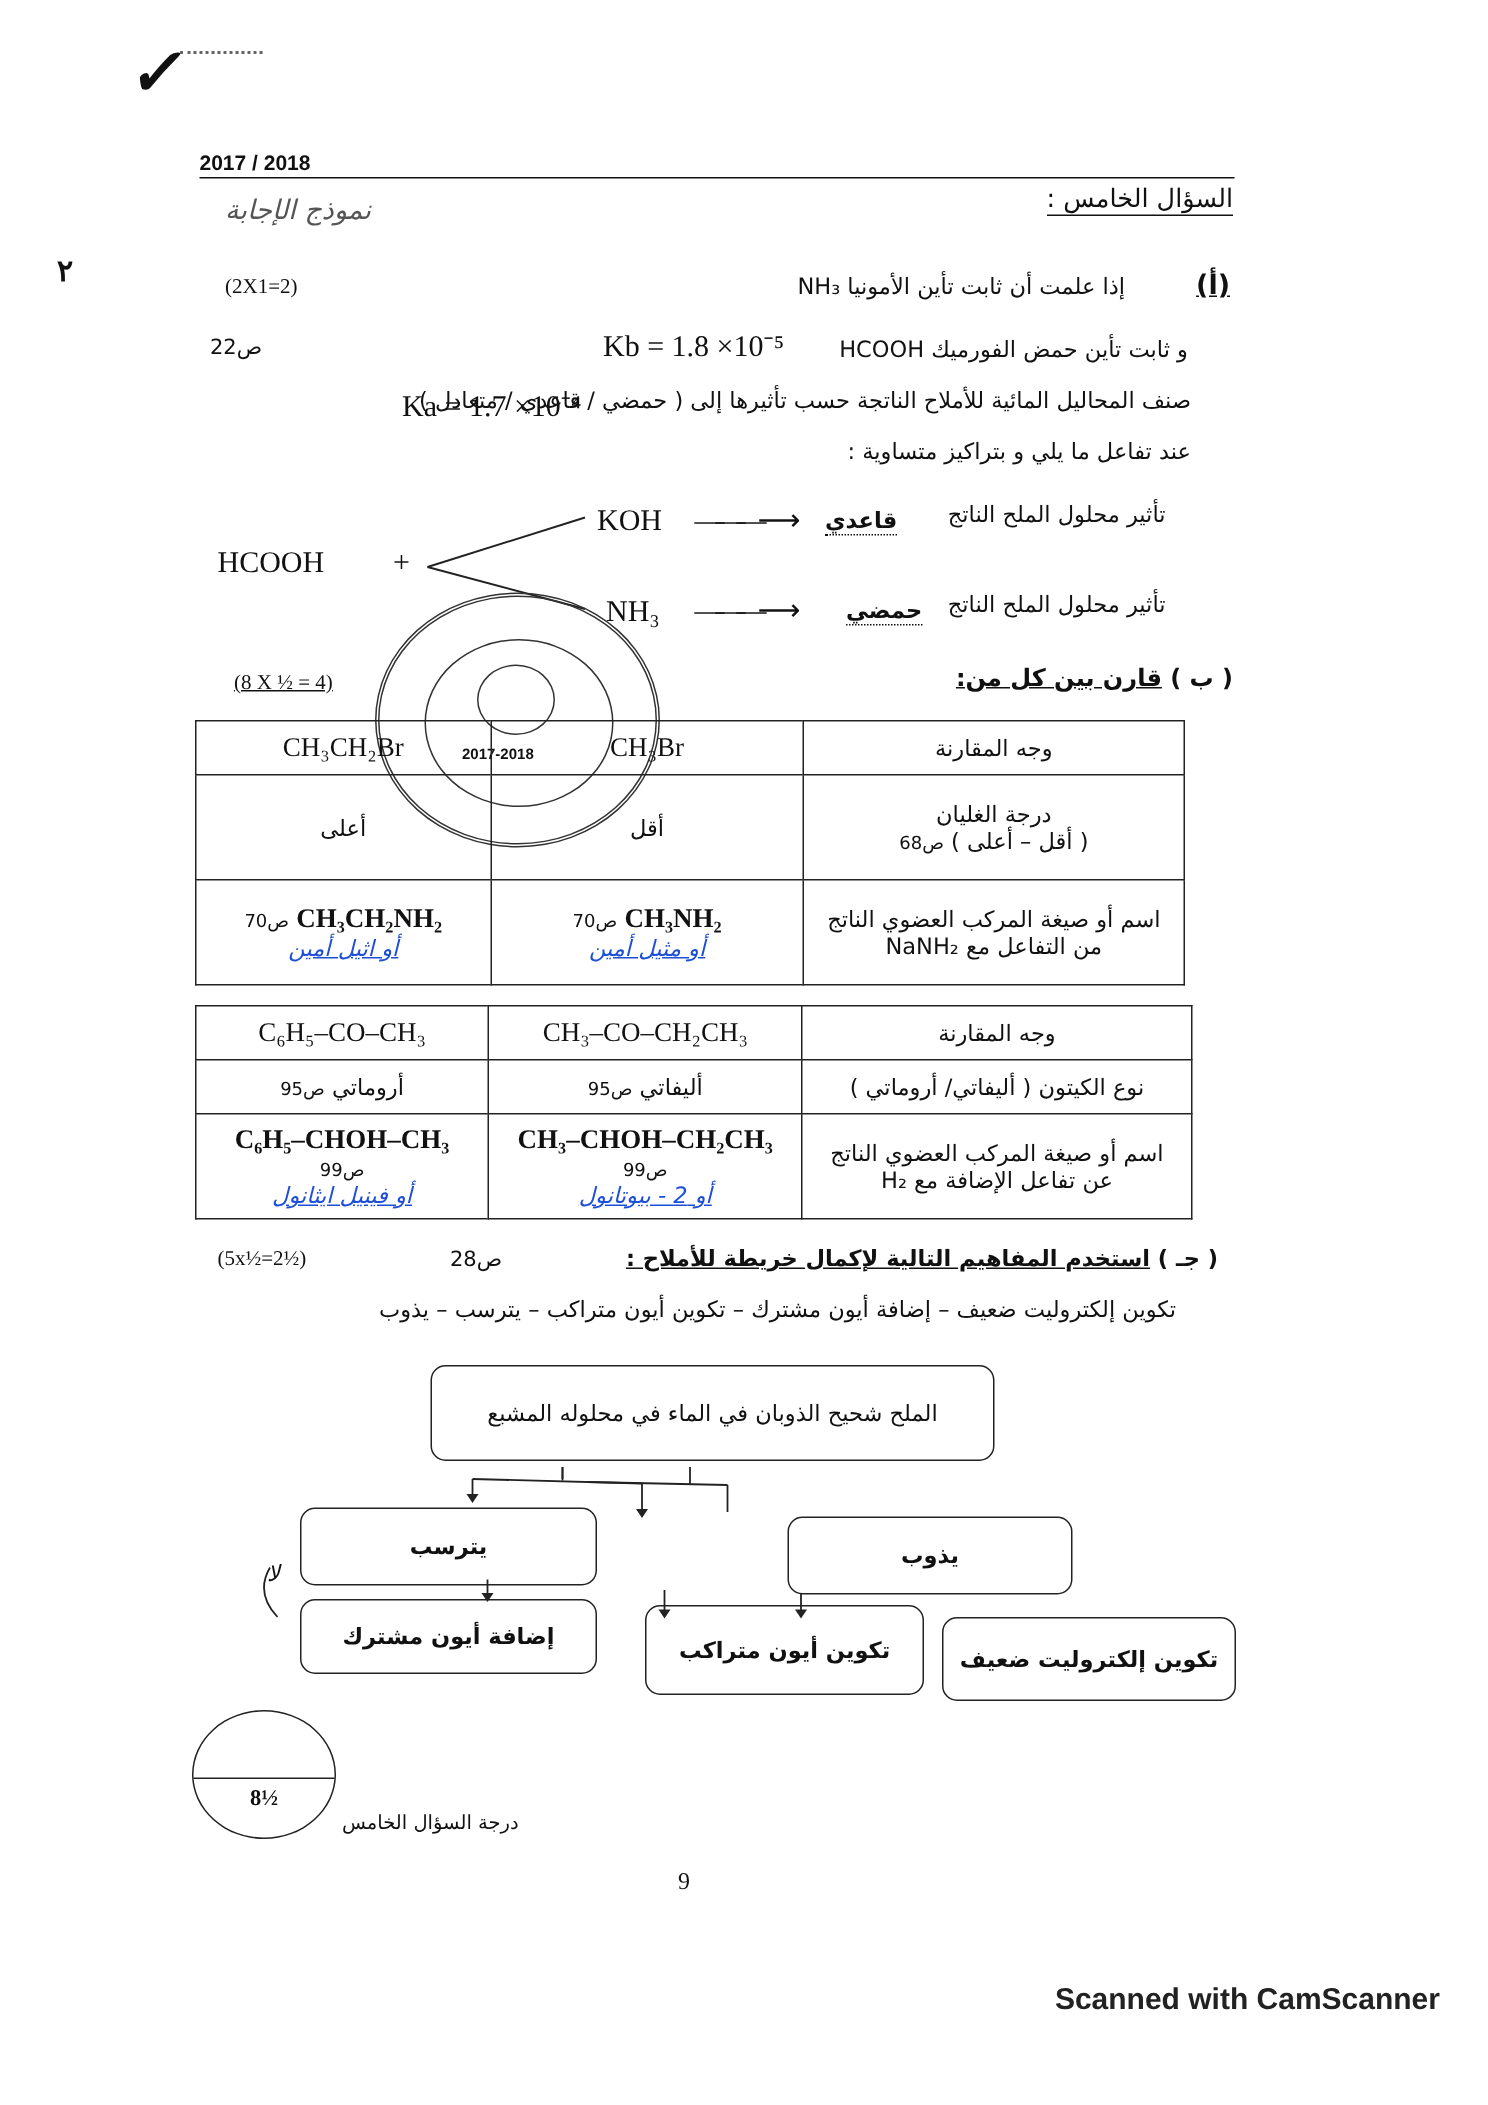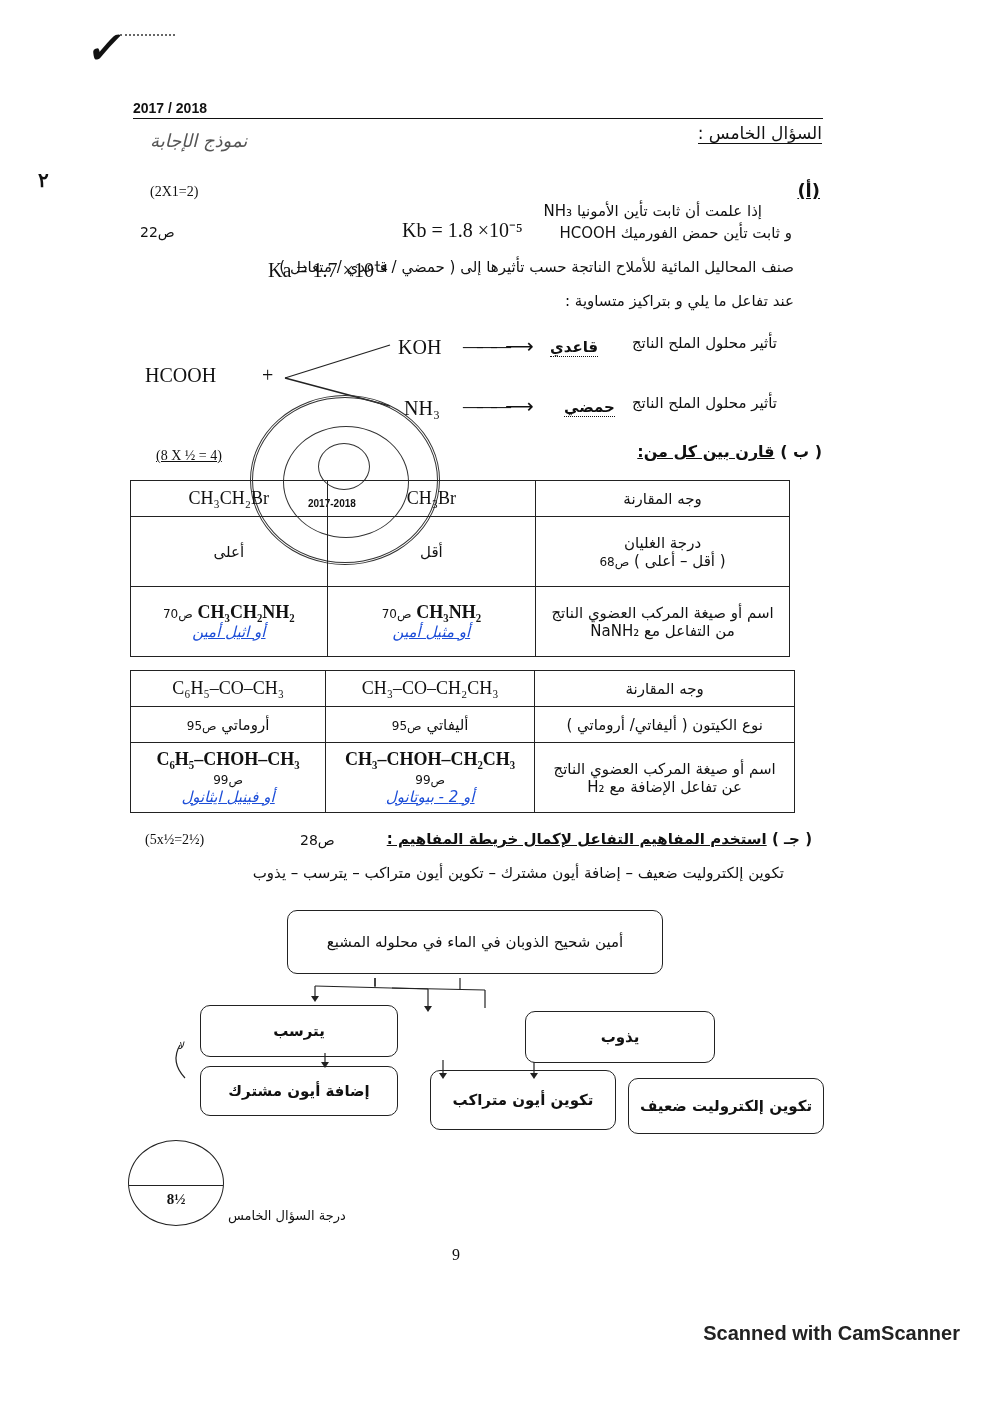--- a/index.html
+++ b/index.html
@@ -48,21 +48,21 @@
 <div class="abs" style="left:120px;top:34px;width:55px;border-top:2px dotted #666;"></div>
 <div class="abs" style="left:38px;top:168px;font-size:20px;font-weight:bold;">٢</div>
 
 <div class="abs hdr">
   <span class="years">2017 / 2018</span>
 </div>
 <div class="abs hand-title ar">نموذج الإجابة</div>
 <div class="abs q5 ar"><span>السؤال الخامس :</span></div>
 
 <div class="abs ar line" style="right:172px;top:180px;font-weight:bold;font-size:18px;text-decoration:underline;">(أ)</div>
-<div class="abs ar line" style="right:230px;top:182px;margin-top:20px;">إذا علمت أن ثابت تأين الأمونيا NH₃</div>
+<div class="abs ar line" style="right:242px;top:182px;">إذا علمت أن ثابت تأين الأمونيا NH₃</div>
 <div class="abs lat" style="left:402px;top:180px;font-size:20px;">Kb = 1.8 ×10⁻⁵</div>
 <div class="abs mark" style="left:150px;top:184px;">(2X1=2)</div>
 
 <div class="abs ar line" style="right:200px;top:224px;">و ثابت تأين حمض الفورميك HCOOH</div>
 <div class="abs lat" style="left:268px;top:220px;font-size:20px;text-align:center;">Ka = 1.7 ×10⁻⁴</div>
 <div class="abs ar ref" style="left:140px;top:224px;font-size:14px;">ص22</div>
 
 <div class="abs ar line" style="right:198px;top:258px;">صنف المحاليل المائية للأملاح الناتجة حسب تأثيرها إلى ( حمضي / قاعدي / متعادل )</div>
 <div class="abs ar line" style="right:198px;top:292px;">عند تفاعل ما يلي و بتراكيز متساوية :</div>
 
@@ -146,27 +146,27 @@
       <div class="cfb">C₆H₅–CHOH–CH₃</div>
       <div><span class="ref">ص99</span></div>
       <div class="hw">أو فينيل ايثانول</div>
     </td>
   </tr>
 </tbody>
   </table>
 
 <div class="abs ar" style="right:180px;top:830px;font-size:15px;font-weight:bold;">
   <span>( جـ )</span>
-  <span style="text-decoration:underline;">استخدم المفاهيم التفاعل لإكمال خريطة المفاهيم :</span>
+  <span style="text-decoration:underline;">استخدم المفاهيم التالية لإكمال خريطة للأملاح :</span>
 </div>
 <div class="abs ar ref" style="left:300px;top:832px;font-size:14px;">ص28</div>
 <div class="abs mark" style="left:145px;top:832px;">(5x½=2½)</div>
 <div class="abs ar line" style="right:208px;top:864px;">تكوين إلكتروليت ضعيف – إضافة أيون مشترك – تكوين أيون متراكب – يترسب – يذوب</div>
 
-<div class="box" style="left:287px;top:910px;width:376px;height:64px;">أمين شحيح الذوبان في الماء في محلوله المشبع</div>
+<div class="box" style="left:287px;top:910px;width:376px;height:64px;">الملح شحيح الذوبان في الماء في محلوله المشبع</div>
 <svg class="abs" style="left:0;top:0;" width="992" height="1403">
   <g stroke="#222" stroke-width="1.2" fill="none">
     <line x1="375" y1="987" x2="375" y2="978"></line>
     <line x1="315" y1="986" x2="428" y2="989"></line>
     <line x1="315" y1="986" x2="315" y2="998"></line>
     <line x1="428" y1="989" x2="428" y2="1008"></line>
     <line x1="375" y1="978" x2="375" y2="986"></line>
     <line x1="460" y1="990" x2="460" y2="978"></line>
     <line x1="392" y1="988" x2="485" y2="990"></line>
     <line x1="485" y1="990" x2="485" y2="1008"></line>
@@ -181,21 +181,21 @@
     <polygon points="321,1062 329,1062 325,1068"></polygon>
     <polygon points="439,1073 447,1073 443,1079"></polygon>
     <polygon points="530,1073 538,1073 534,1079"></polygon>
   </g>
 </svg>
 <div class="box bold" style="left:200px;top:1005px;width:198px;height:52px;">يترسب</div>
 <div class="box bold" style="left:525px;top:1011px;width:190px;height:52px;">يذوب</div>
 <div class="box bold" style="left:200px;top:1066px;width:198px;height:50px;">إضافة أيون مشترك</div>
 <div class="box bold" style="left:430px;top:1070px;width:186px;height:60px;">تكوين أيون متراكب</div>
 <div class="box bold" style="left:628px;top:1078px;width:196px;height:56px;">تكوين إلكتروليت ضعيف</div>
-<div class="abs ar" style="left:178px;top:1040px;font-size:10px;font-style:italic;">لا</div>
+<div class="abs ar" style="left:178px;top:1040px;font-size:15px;font-style:italic;">لا</div>
 
 <div class="abs score">
   <div class="div"></div>
   <div class="val">8½</div>
 </div>
 <div class="abs ar" style="left:228px;top:1208px;font-size:13px;">درجة السؤال الخامس</div>
 
 <div class="abs pagenum">9</div>
 <div class="abs cam">Scanned with CamScanner</div>
 

